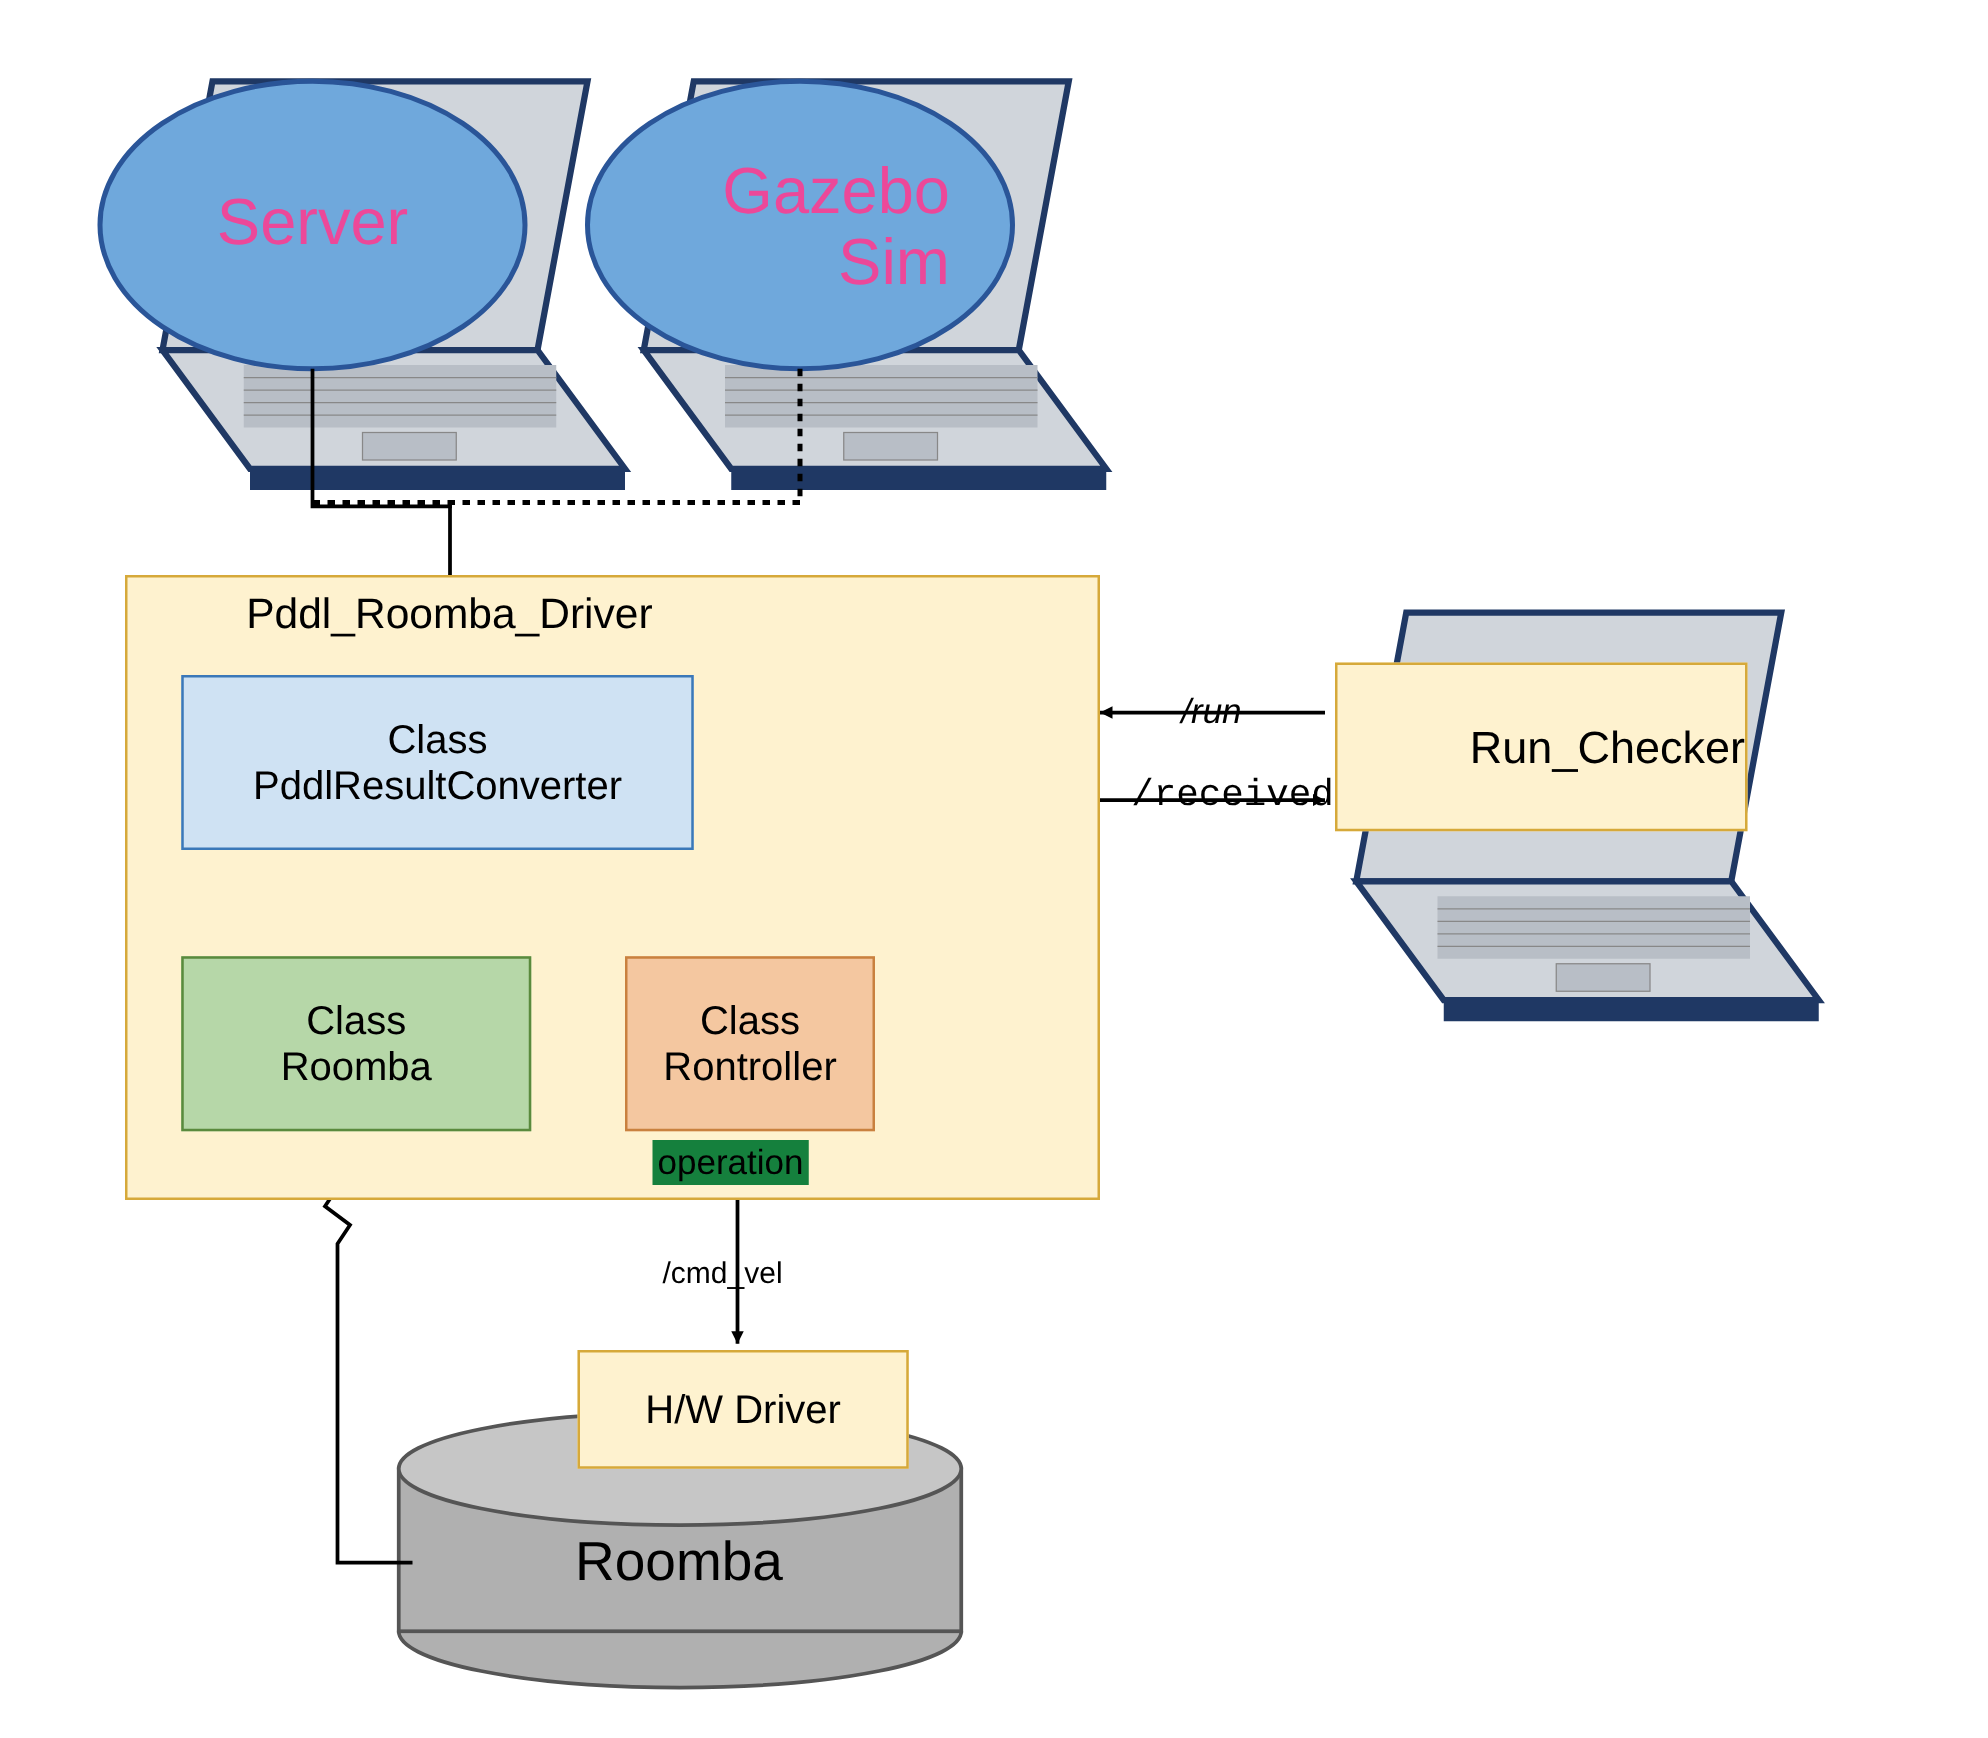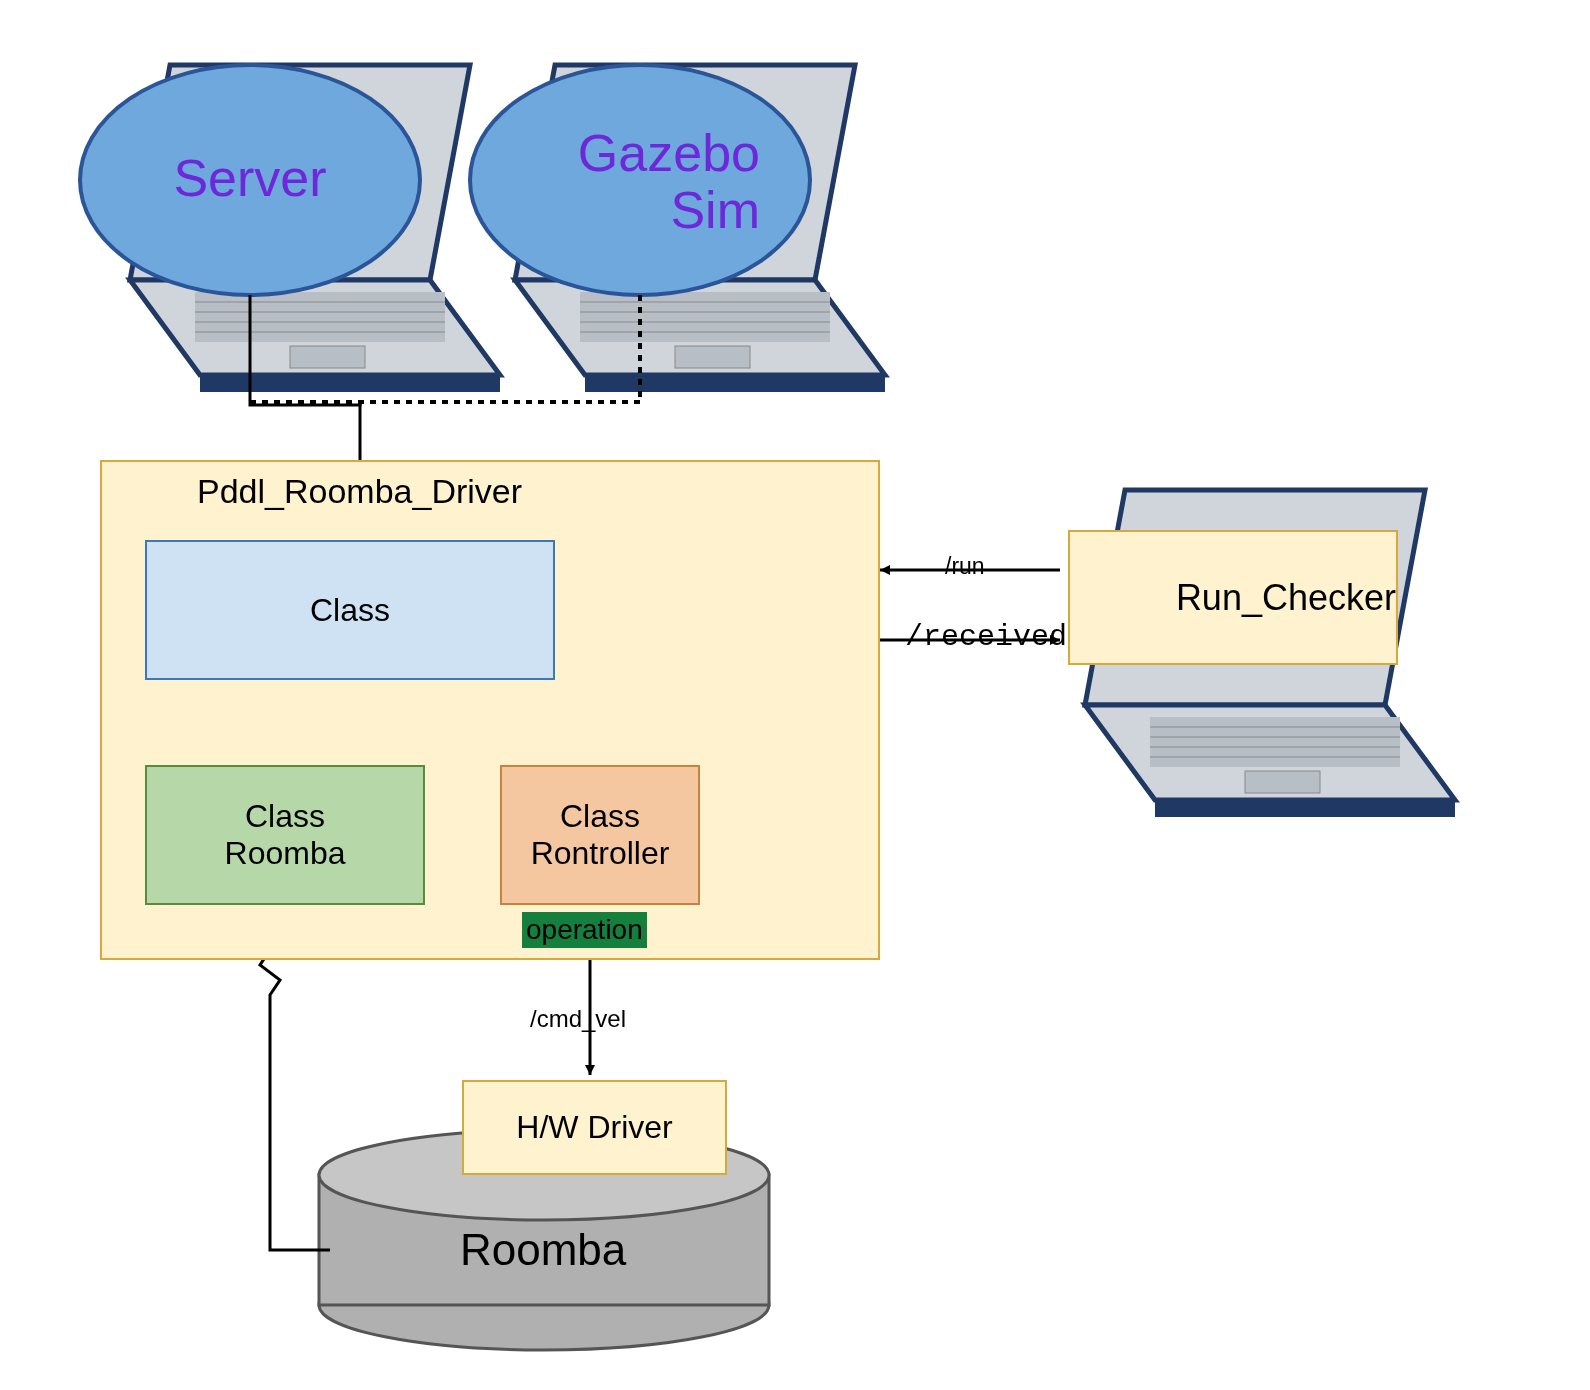--- a/index.html
+++ b/index.html
@@ -30,21 +30,21 @@
     display: flex;
     flex-direction: column;
     align-items: center;
     justify-content: center;
     text-align: center;
   }
   .ellipse-label {
     position: absolute;
     text-align: center;
     font-size: 52px;
-    color: #6d28d9;
+    color: #ec4899;
     line-height: 1.1;
   }
   .label {
     position: absolute;
     font-size: 30px;
     color: #000;
     background: transparent;
     white-space: nowrap;
   }
   .label-bg {
@@ -143,20 +143,21 @@
 <div class="ellipse-label" style="left:130px; top:150px; width:240px;">Server</div>
 
 <div class="ellipse-label" style="left:520px; top:125px; width:240px;text-align:right;">Gazebo Sim</div>
 
 <div class="box" style="left:100px; top:460px; width:780px; height:500px; background:#fef2cf; border-color:#d6a93a; align-items:flex-start; justify-content:flex-start; padding:10px 20px;">
   <div style="font-size:34px; margin-left:75px;">Pddl_Roomba_Driver</div>
 </div>
 
 <div class="box" style="left:145px; top:540px; width:410px; height:140px; background:#cfe2f3; border-color:#3b78b8; font-size:32px;">
   <div>Class</div>
+  <div>PddlResultConverter</div>
 </div>
 
 <div class="box" style="left:145px; top:765px; width:280px; height:140px; background:#b6d7a8; border-color:#5a8a3d; font-size:32px;">
   <div>Class</div>
   <div>Roomba</div>
 </div>
 
 <div class="box" style="left:500px; top:765px; width:200px; height:140px; background:#f4c7a0; border-color:#c9813f; font-size:32px;">
   <div>Class</div>
   <div>Rontroller</div>
@@ -167,16 +168,16 @@
 </div>
 
 <div class="box" style="left:430px; top:1080px; width:265px; height:95px; background:#fef2cf; border-color:#d6a93a; font-size:32px;margin-left:32px;">
   <div>H/W Driver</div>
 </div>
 
 <div class="label" style="left:460px; top:1225px; font-size:44px;">Roomba</div>
 
 <div class="label label-bg" style="left:522px; top:912px; font-size:28px;">operation</div>
 <div class="label" style="left:530px; top:1005px; font-size:24px;">/cmd_vel</div>
-<div class="label" style="left:945px; top:553px; font-size:23px;">/run</div>
+<div class="label" style="left:945px; top:553px; font-size:28px;font-style:italic;">/run</div>
 <div class="label" style="left:905px; top:620px; font-size:30px;font-family:Liberation Mono, monospace;">/received</div>
 
 </div>
 
 </body></html>

